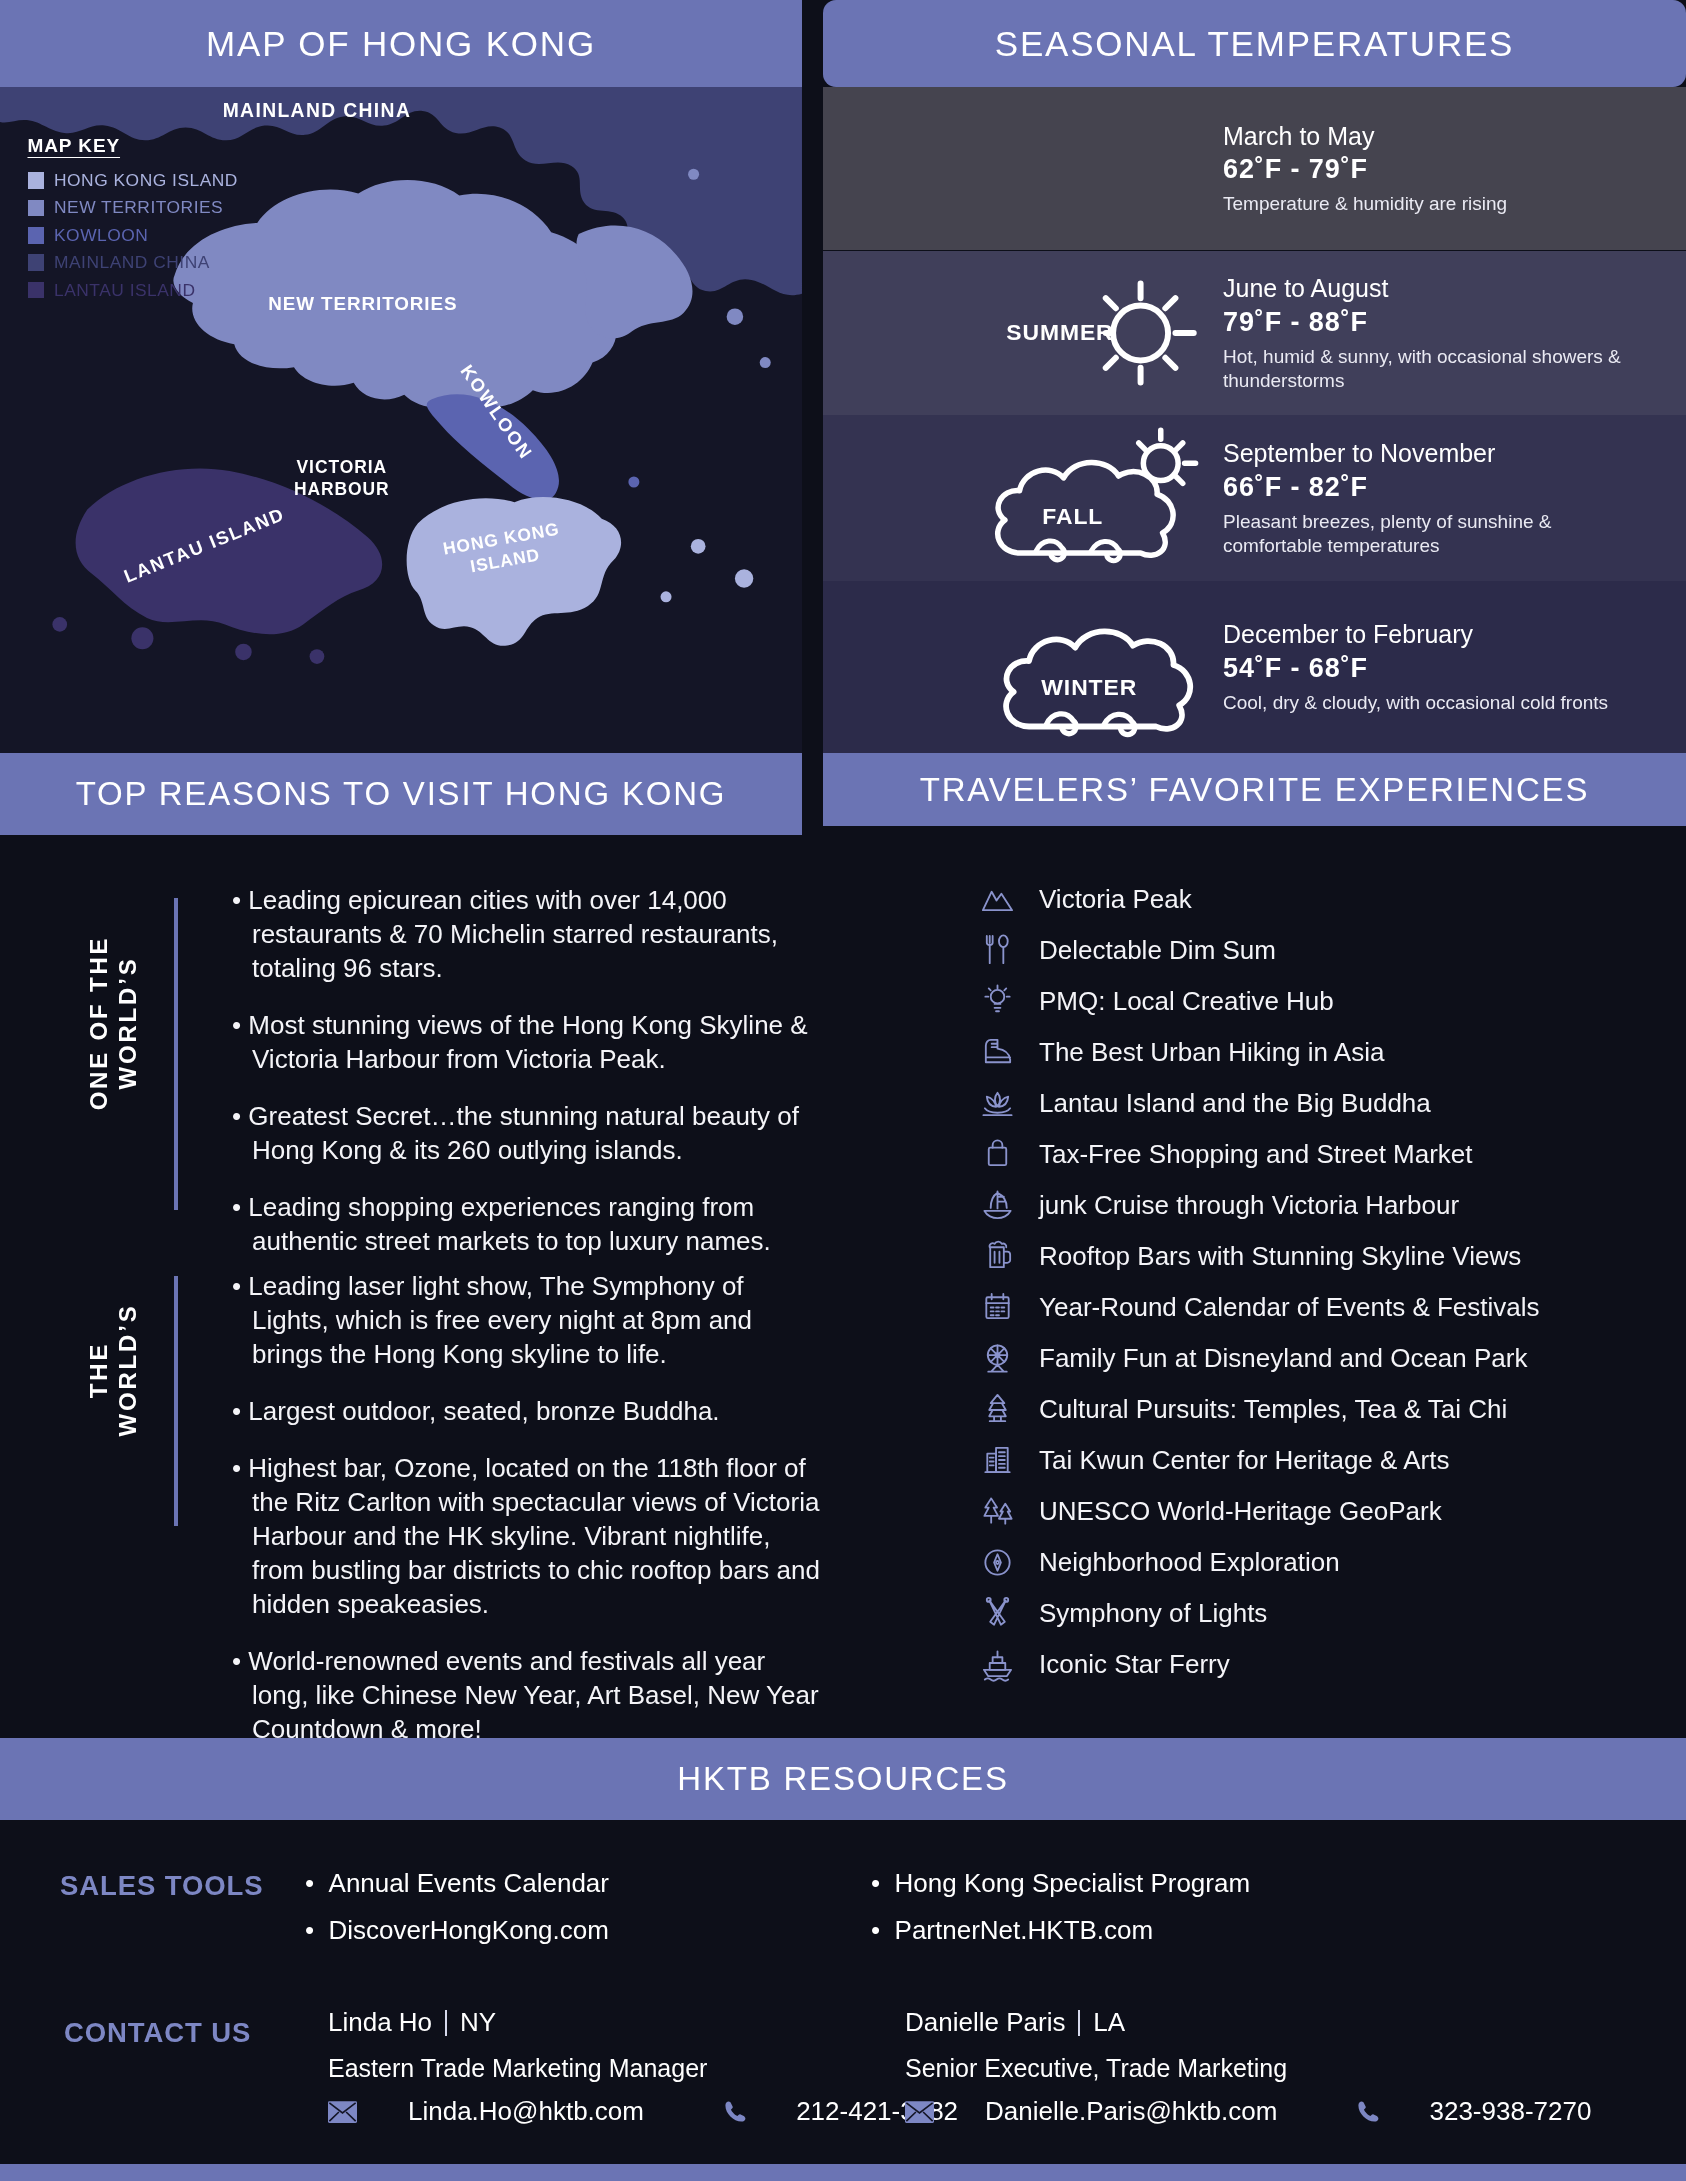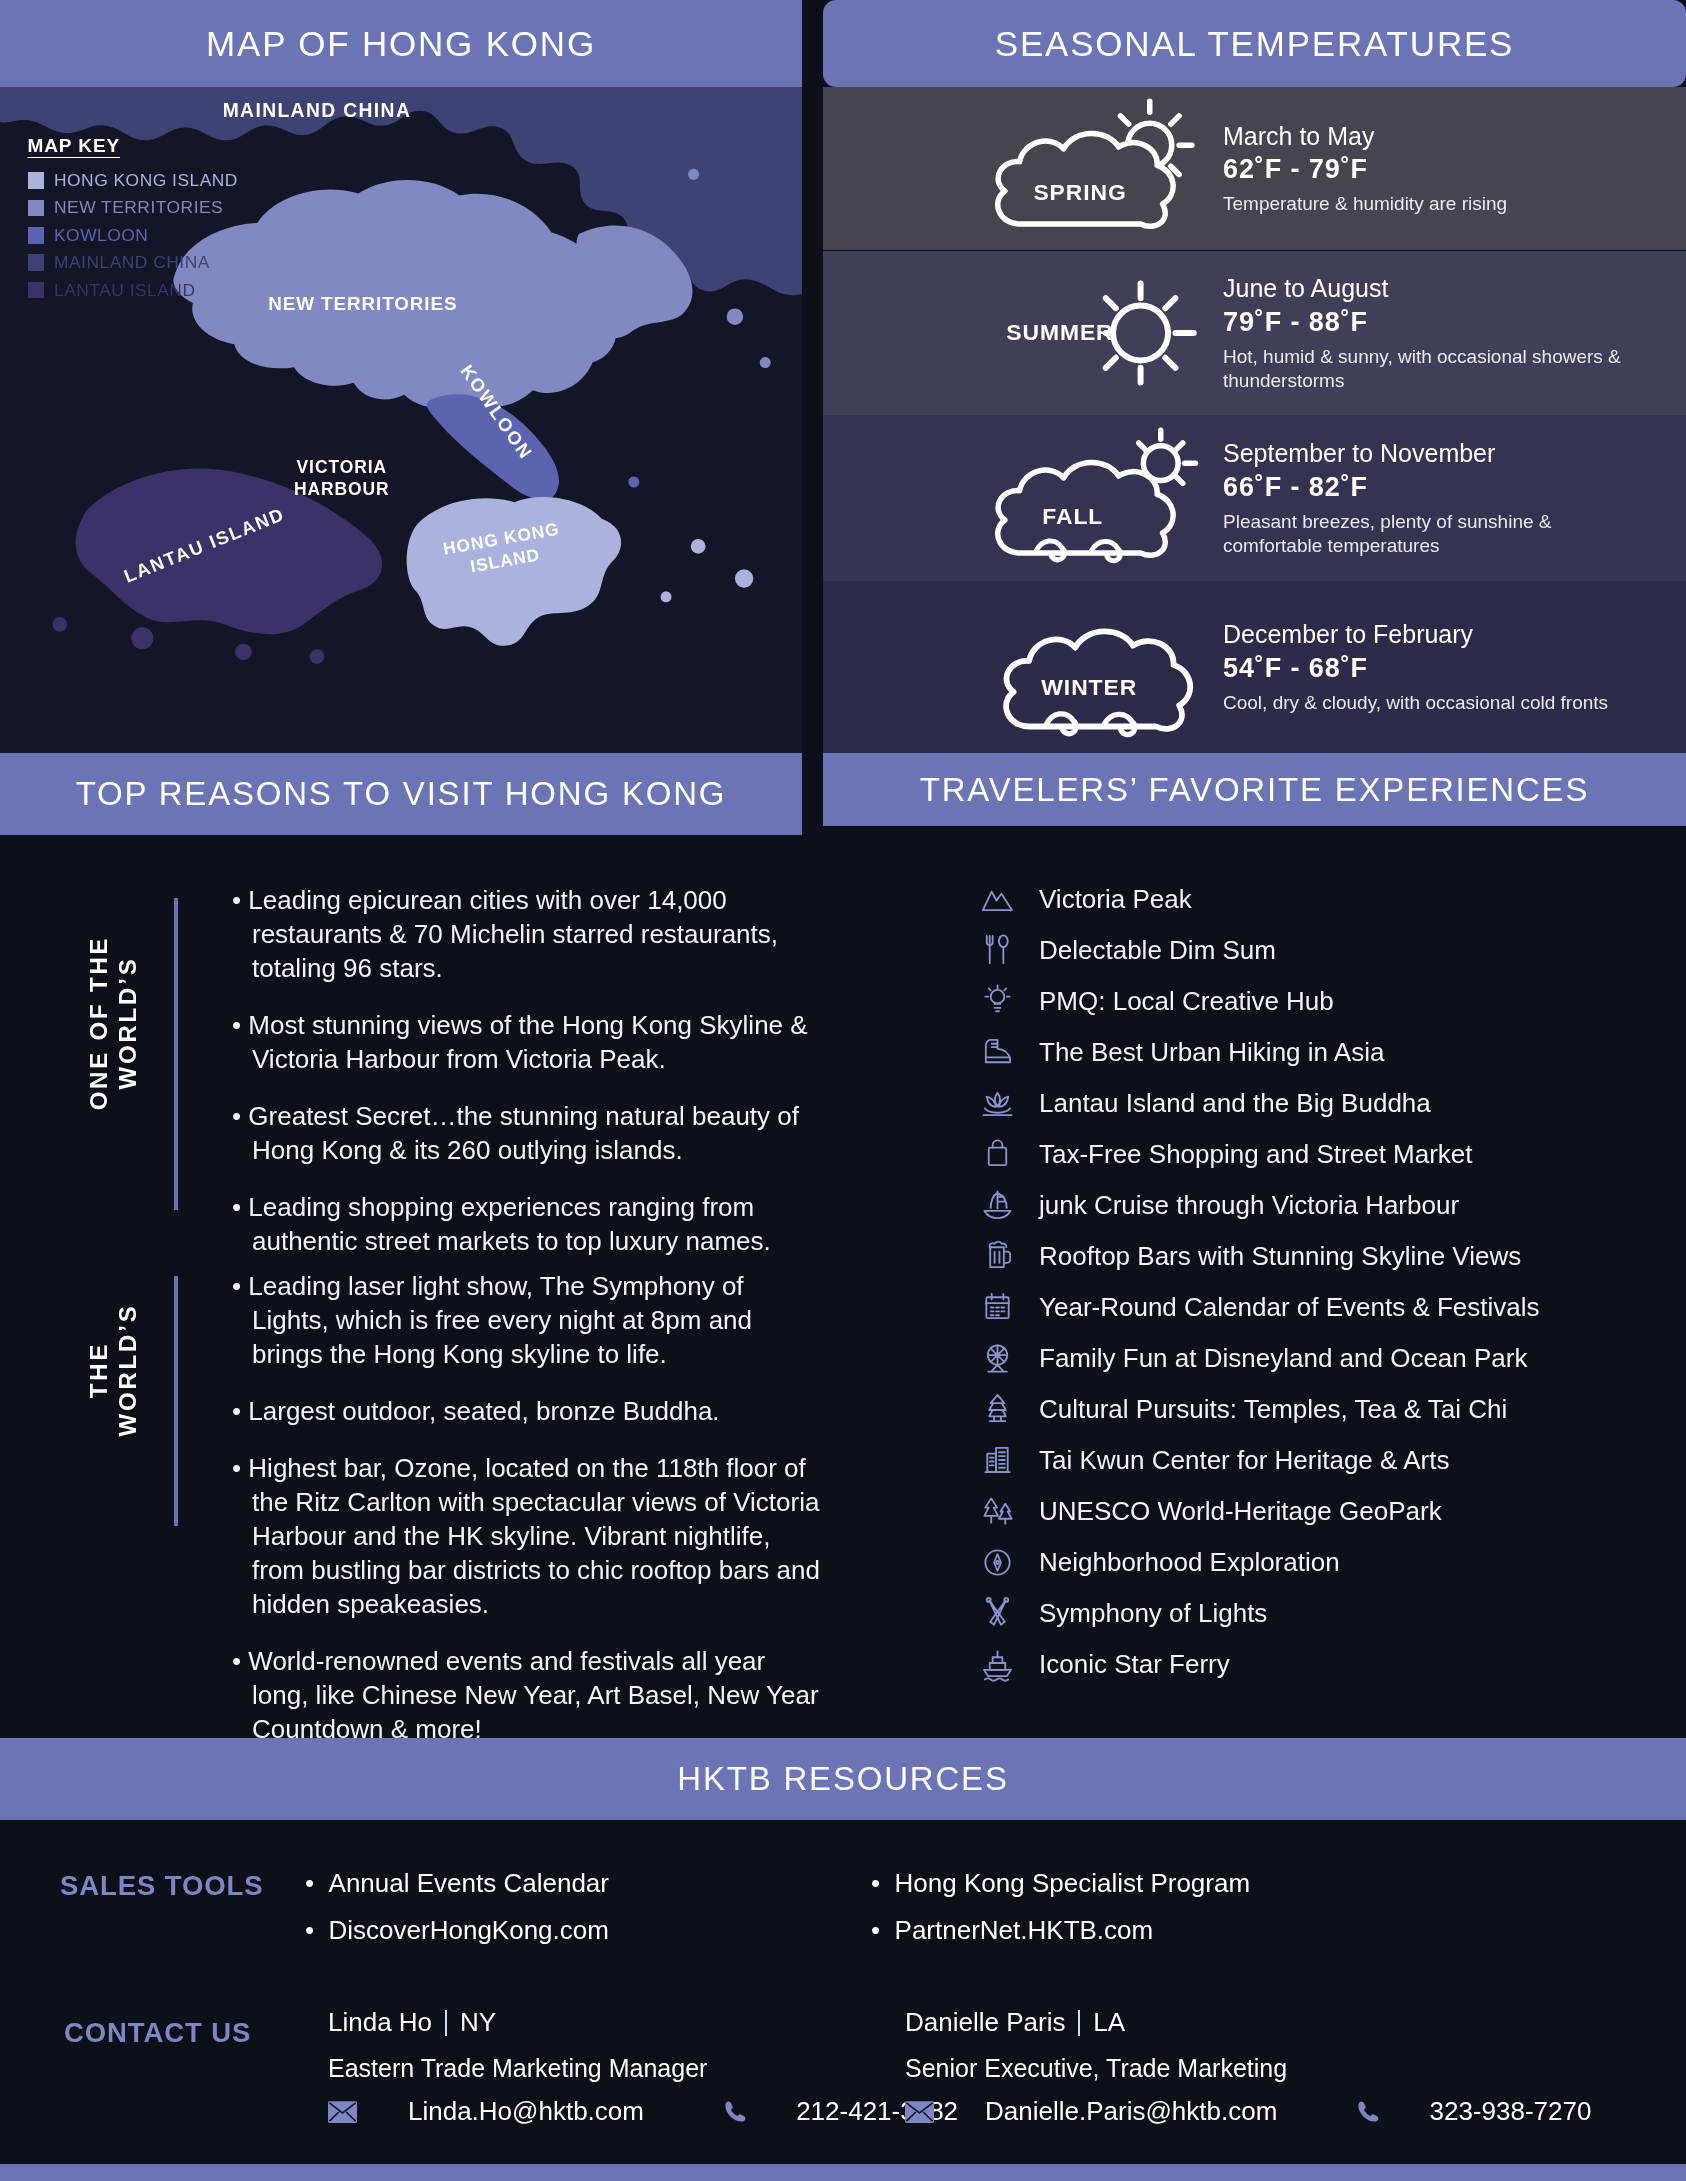--- a/index.html
+++ b/index.html
@@ -162,30 +162,20 @@
         <span class="key-label" style="color: rgb(58, 50, 105);">LANTAU ISLAND</span>
       </div>
     </div>
   </div>
 
   <div class="band band-seasons">
     <span>SEASONAL TEMPERATURES</span>
   </div>
 
   <div class="season-row row-0" style="background-color: rgb(69, 68, 79);">
-    <div class="season-icon">
-      <svg viewBox="0 0 250 156">
-        <g stroke="#fff" stroke-width="6" fill="none" stroke-linecap="round">
-          <circle cx="188" cy="52" r="24"></circle>
-          <path d="M188 16 V4 M211 29 L220 20 M220 52 H234 M211 75 L220 84 M165 29 L156 20 M188 88 V98 M165 75 L157 83 M154 52 H144"></path>
-        </g>
-        <path d="M46,138 C24,138 14,114 30,102 C14,90 26,68 46,70 C50,48 80,40 94,56 C106,34 142,34 154,54 C172,42 198,54 196,74 C216,80 220,106 202,116 C212,134 194,146 178,138 Z" stroke="#fff" stroke-width="6" stroke-linejoin="round" style="fill: rgb(69, 68, 79);"></path>
-        <text class="season-word" x="112" y="112" font-size="25" letter-spacing="1" text-anchor="middle">SPRING</text>
-      </svg>
-    </div>
     <div class="season-text">
       <div class="months">March to May</div>
       <div class="temps">62˚F - 79˚F</div>
       <div class="sdesc">Temperature &amp; humidity are rising</div>
     </div>
   </div>
 
   <div class="season-row row-1" style="background-color: rgb(64, 63, 90);">
     <div class="season-icon">
       <svg viewBox="0 0 250 156">

